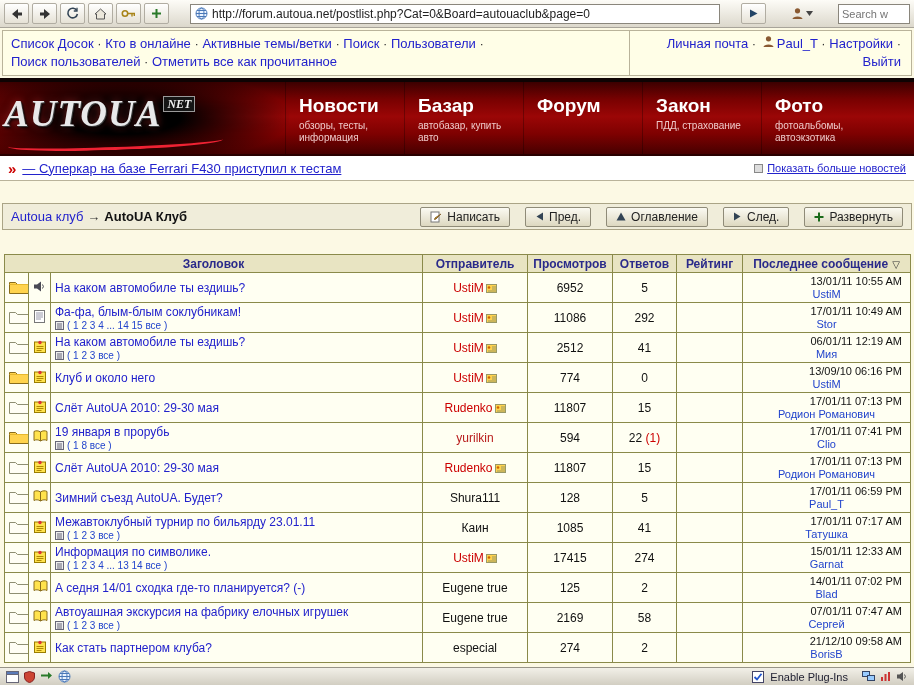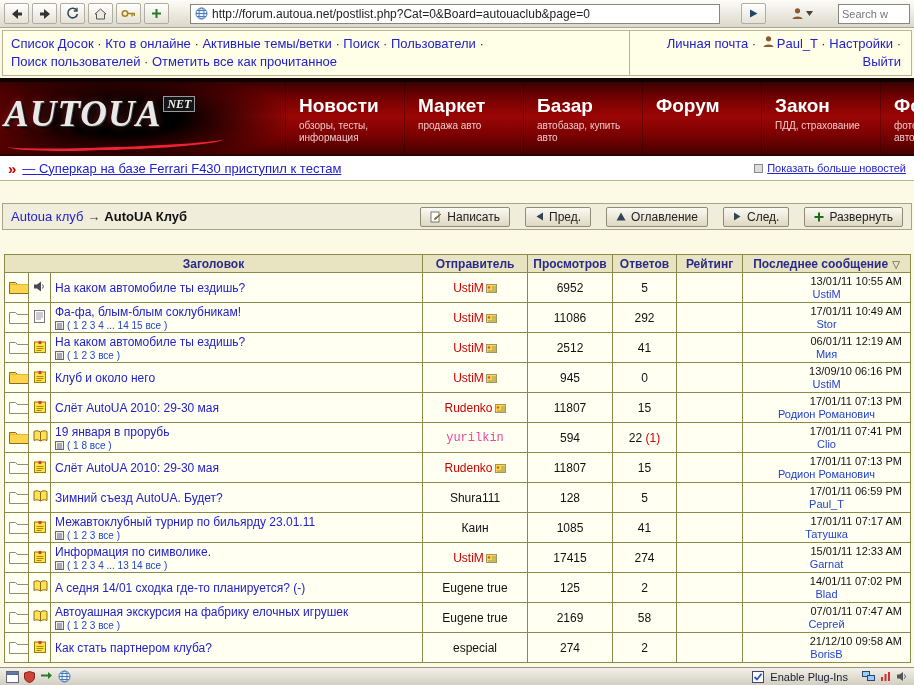--- a/index.html
+++ b/index.html
@@ -67,21 +67,21 @@
   table.topics{margin:24px 4px 0;width:906px;border-collapse:collapse;table-layout:fixed;font-size:12px;background:#fffff2;}
   .topics th,.topics td{border:1px solid #8a8a4a;padding:1px 4px;overflow:hidden;}
   .topics th{background:#e8e4c2;color:#2a2a8a;font-size:12px;height:18px;}
   .topics td{height:30px;vertical-align:middle;}
   .c-folder,.c-type{text-align:center;padding:1px 0;}
   .t-link{color:#2222cc;font-size:12px;}
   .t-pages{font-size:10px;color:#444;margin-top:1px;display:flex;align-items:center;gap:3px;}
   .p-links{color:#2244cc;font-size:10px;}
   .c-sender{text-align:center;}
   .sender-red{color:#cc0000;}
-  .sender-blue{color:#ec4899;font-family:Liberation Mono, monospace;}
+  .sender-blue{color:#b91c1c;}
   .sender-black{color:#111;}
   .badge{margin-left:2px;vertical-align:-1px;}
   .c-views,.c-replies,.c-rating{text-align:center;color:#111;}
   .replies-new{color:#cc0000;}
   .l-date{text-align:right;font-size:11px;color:#111;padding-right:4px;}
   .l-user{text-align:center;font-size:11px;margin-top:1px;}
   .l-user a{color:#2244cc;}
   .sort-glyph{margin-left:4px;color:#333;font-size:10px;}
 
   
@@ -192,24 +192,20 @@
 <div class="site-header">
   <div class="logo">
     <div class="logo-bg"></div>
     <span class="logo-text">AUTOUA</span><span class="logo-net">NET</span>
     <div class="swoosh"></div>
   </div>
   <div class="main-nav" id="main-nav">
       <div class="nav-item">
         <div class="nav-title">Новости</div>
         <div class="nav-sub">обзоры, тесты, информация</div>
-      </div>
-      <div class="nav-item">
-        <div class="nav-title">Маркет</div>
-        <div class="nav-sub">продажа авто</div>
       </div>
       <div class="nav-item">
         <div class="nav-title">Базар</div>
         <div class="nav-sub">автобазар, купить авто</div>
       </div>
       <div class="nav-item">
         <div class="nav-title">Форум</div>
         <div class="nav-sub"></div>
       </div>
       <div class="nav-item">
@@ -430,21 +426,21 @@
     </td>
     <td class="c-sender">
       <a href="#" class="s-link sender-red">UstiM</a><span class="ico badge">
             <svg width="11" height="9" viewBox="0 0 11 9">
               <rect x=".5" y=".5" width="10" height="8" fill="#ffd34d" stroke="#996"></rect>
               <circle cx="3" cy="3.5" r="1.3" fill="#c60"></circle>
               <path d="M6 3h4M6 5h4M2 7h8" stroke="#996"></path>
             </svg>
           </span>
     </td>
-    <td class="c-views">945</td>
+    <td class="c-views">774</td>
     <td class="c-replies">0</td>
     <td class="c-rating"></td>
     <td class="c-last">
       <div class="l-date">13/09/10 06:16 PM</div>
       <div class="l-user"><a href="#">UstiM</a></div>
     </td>
   </tr>
       <tr>
     <td class="c-folder"><span class="ico">
             <svg width="20" height="15" viewBox="0 0 20 15">

